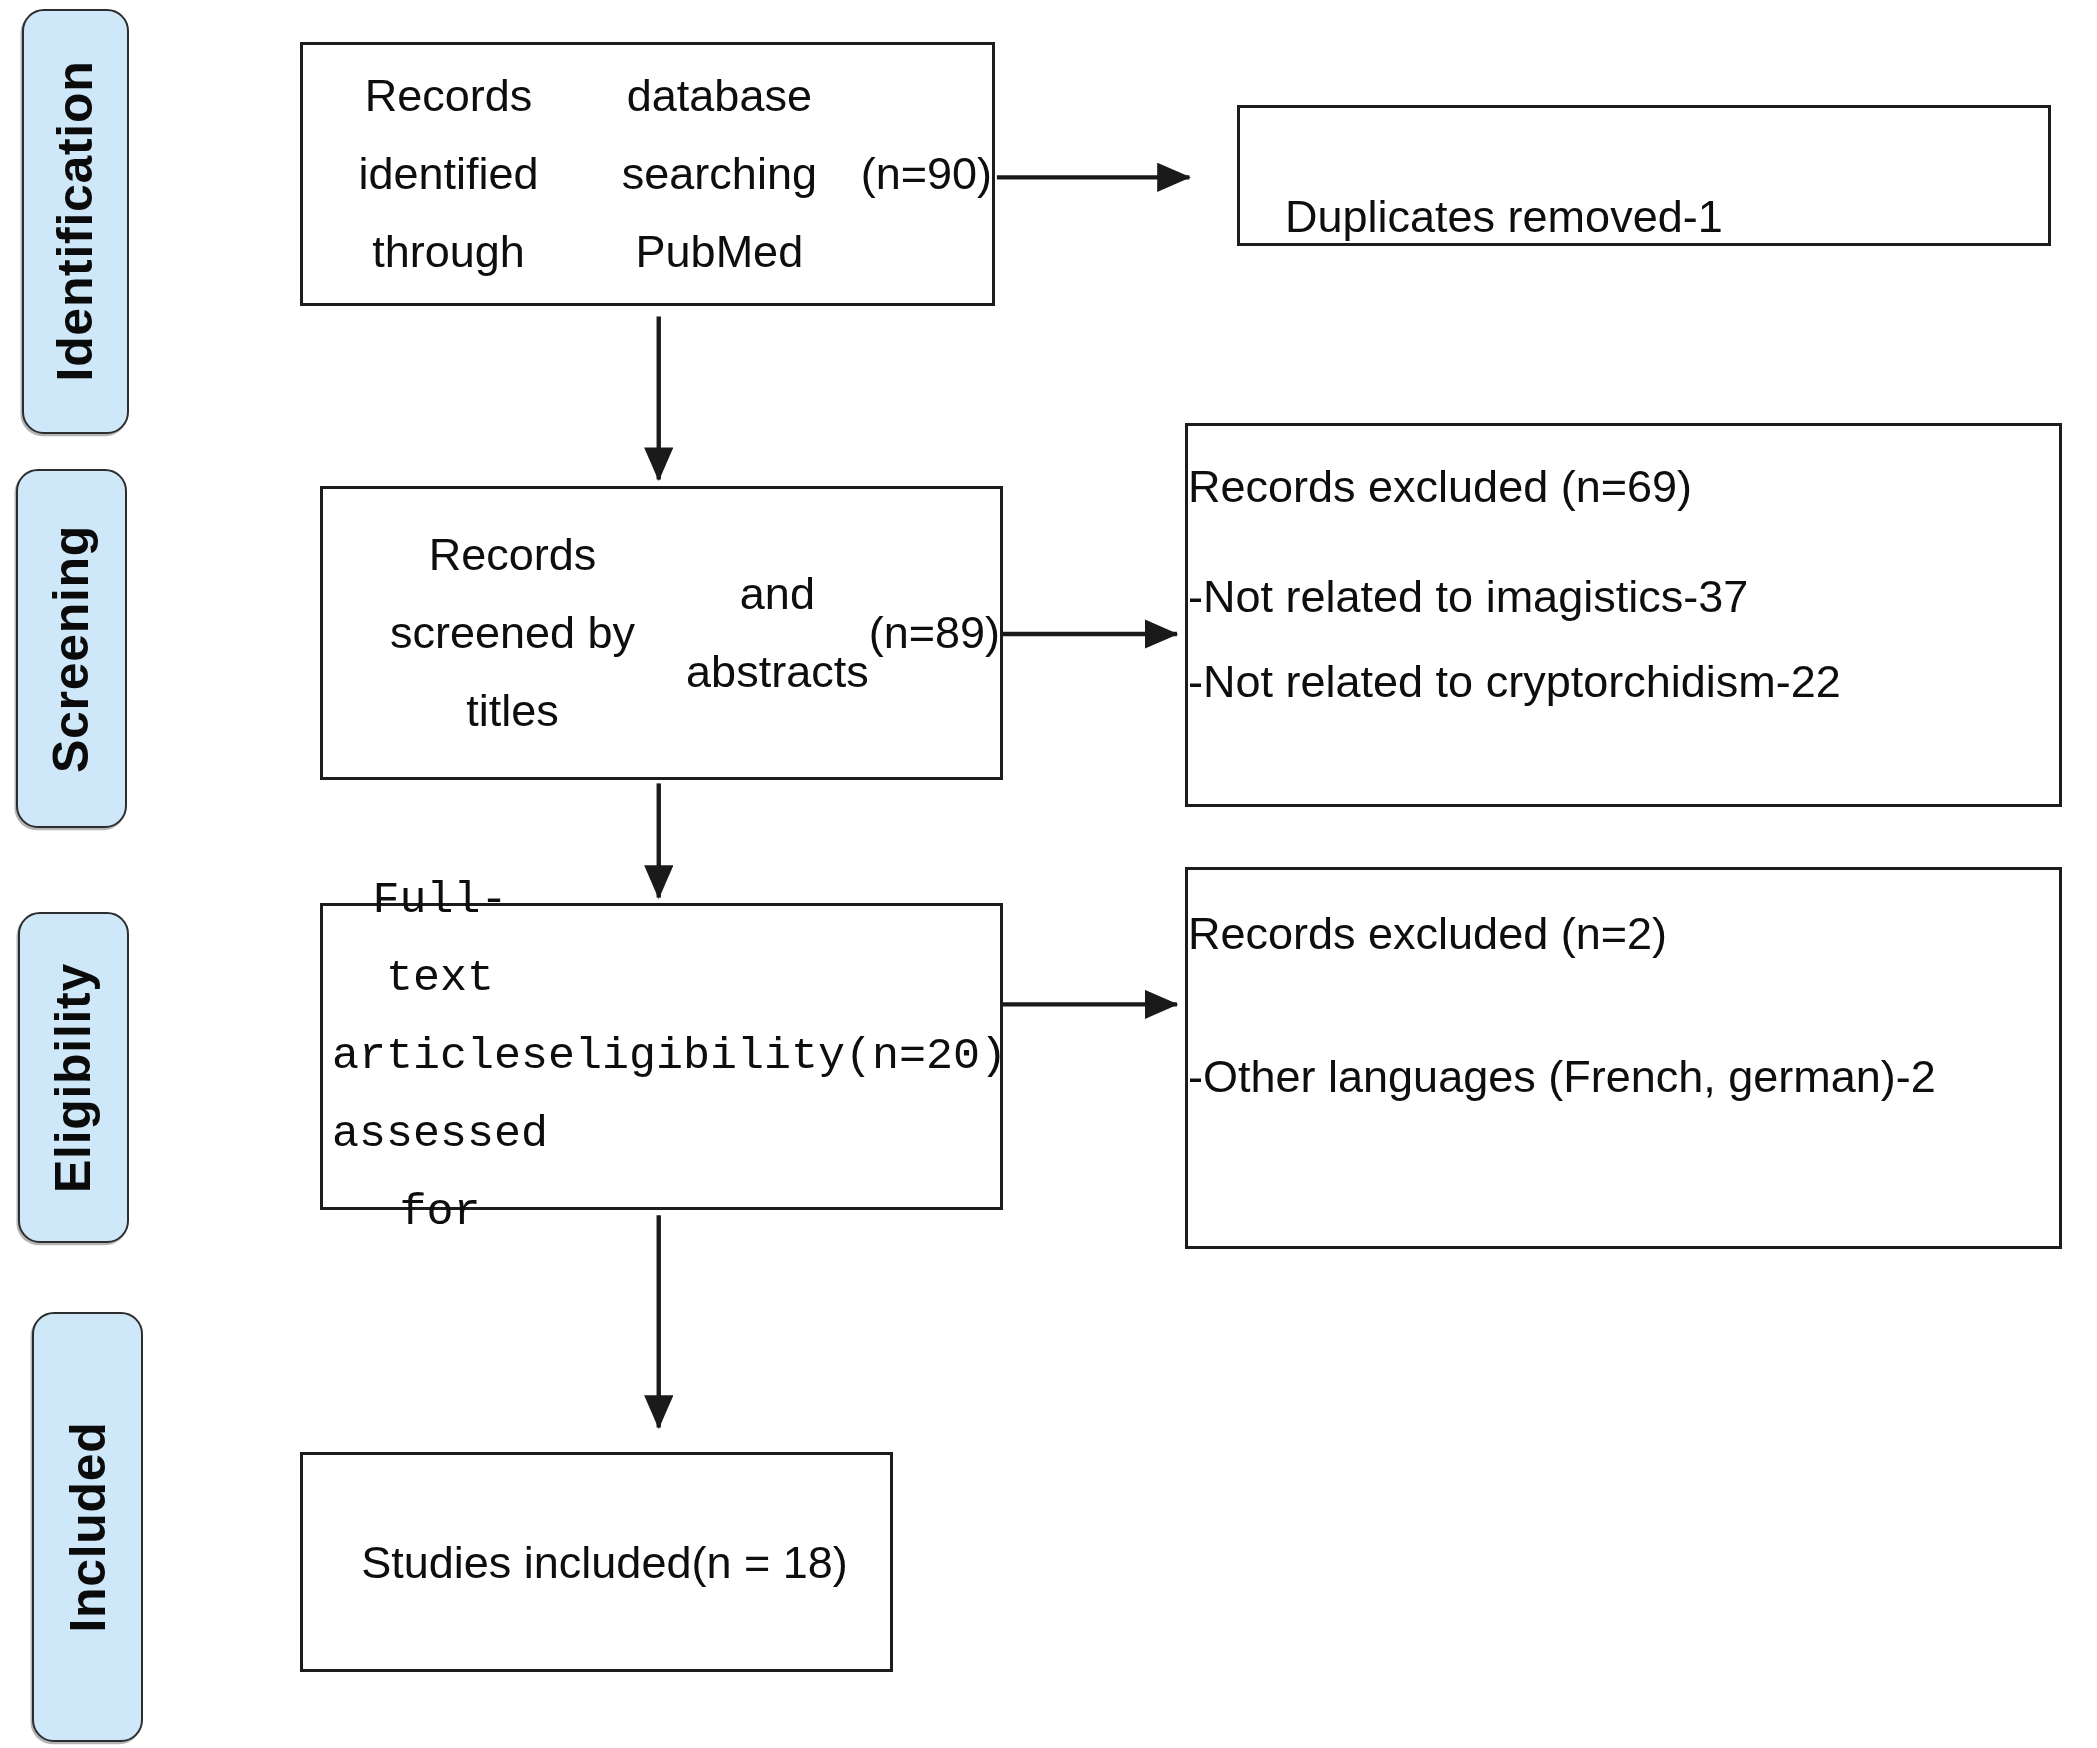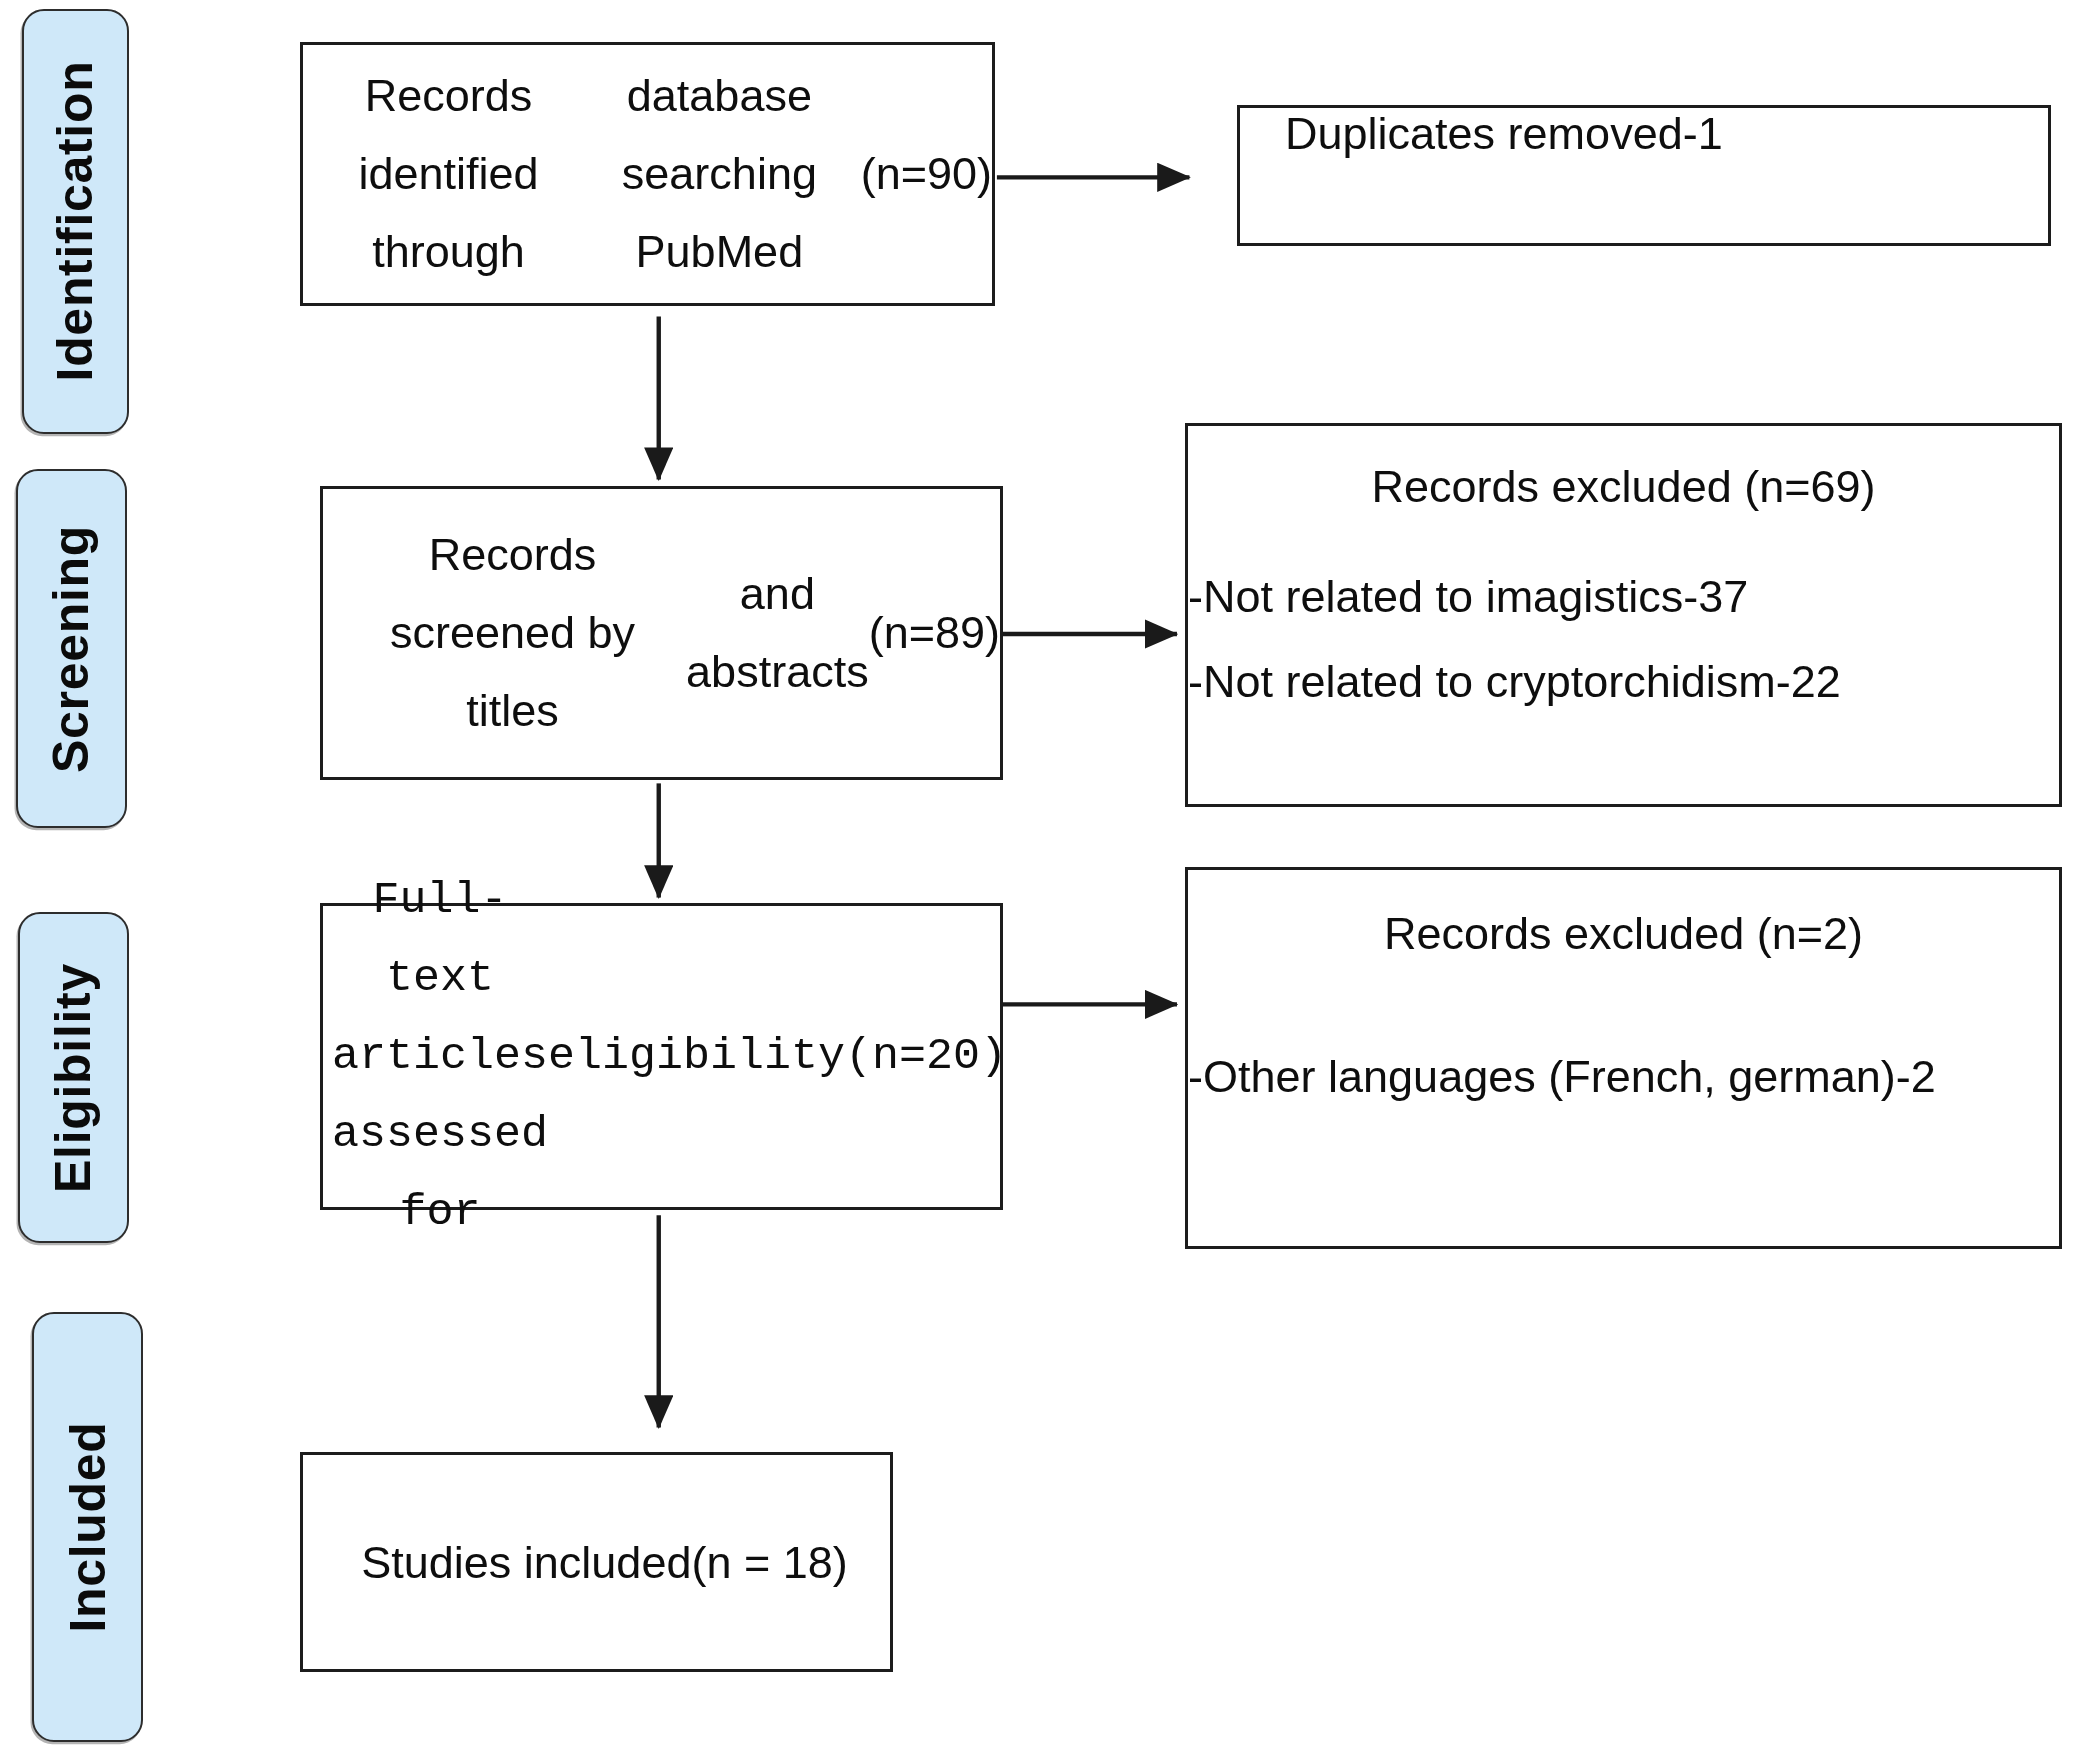--- a/index.html
+++ b/index.html
@@ -35,28 +35,28 @@
     position:absolute; background:#ffffff;
     border:3.7px solid #1c1c1c; font-size:45px;
   }
   .center-text {
     display:flex; flex-direction:row;
     align-items:center; justify-content:center;
     text-align:center; line-height:78px;padding-left:16px;
   }
   .box-identified { left:300px;  top:42px;   width:695px;  height:264px; }
   .box-duplicates { left:1237px; top:105px;  width:814px; height:141px;
-                    display:flex; align-items:flex-start; padding-left:45px; }
+                    display:flex; align-items:flex-end; padding-left:45px; }
   .box-screened   { left:320px;  top:486px;  width:683px;  height:294px; }
   .box-excl-screen{ left:1185px; top:423px;  width:877px; height:384px; padding-top:31px; }
   .box-fulltext   { left:320px;  top:903px; width:683px;  height:307px;font-family:Liberation Mono, monospace; }
   .box-excl-elig  { left:1185px; top:867px; width:877px; height:382px; padding-top:34px; }
   .box-included   { left:300px;  top:1452px; width:593px;  height:220px; line-height:81px; }
 
-  .excl-title { text-align:center; line-height:60px; }
+  .excl-title { line-height:60px; }
   .excl-items { margin-top:37px; line-height:85px; }
   .box-excl-elig .excl-items { margin-top:70px; }
 
   
   svg.arrows {
     position:absolute; left:0; top:0; width:2097px; height:1749px;
     pointer-events:none;
   }
   svg.arrows line { stroke:#1a1a1a; stroke-width:6; }
   svg.arrows .head { fill:#1a1a1a; }

